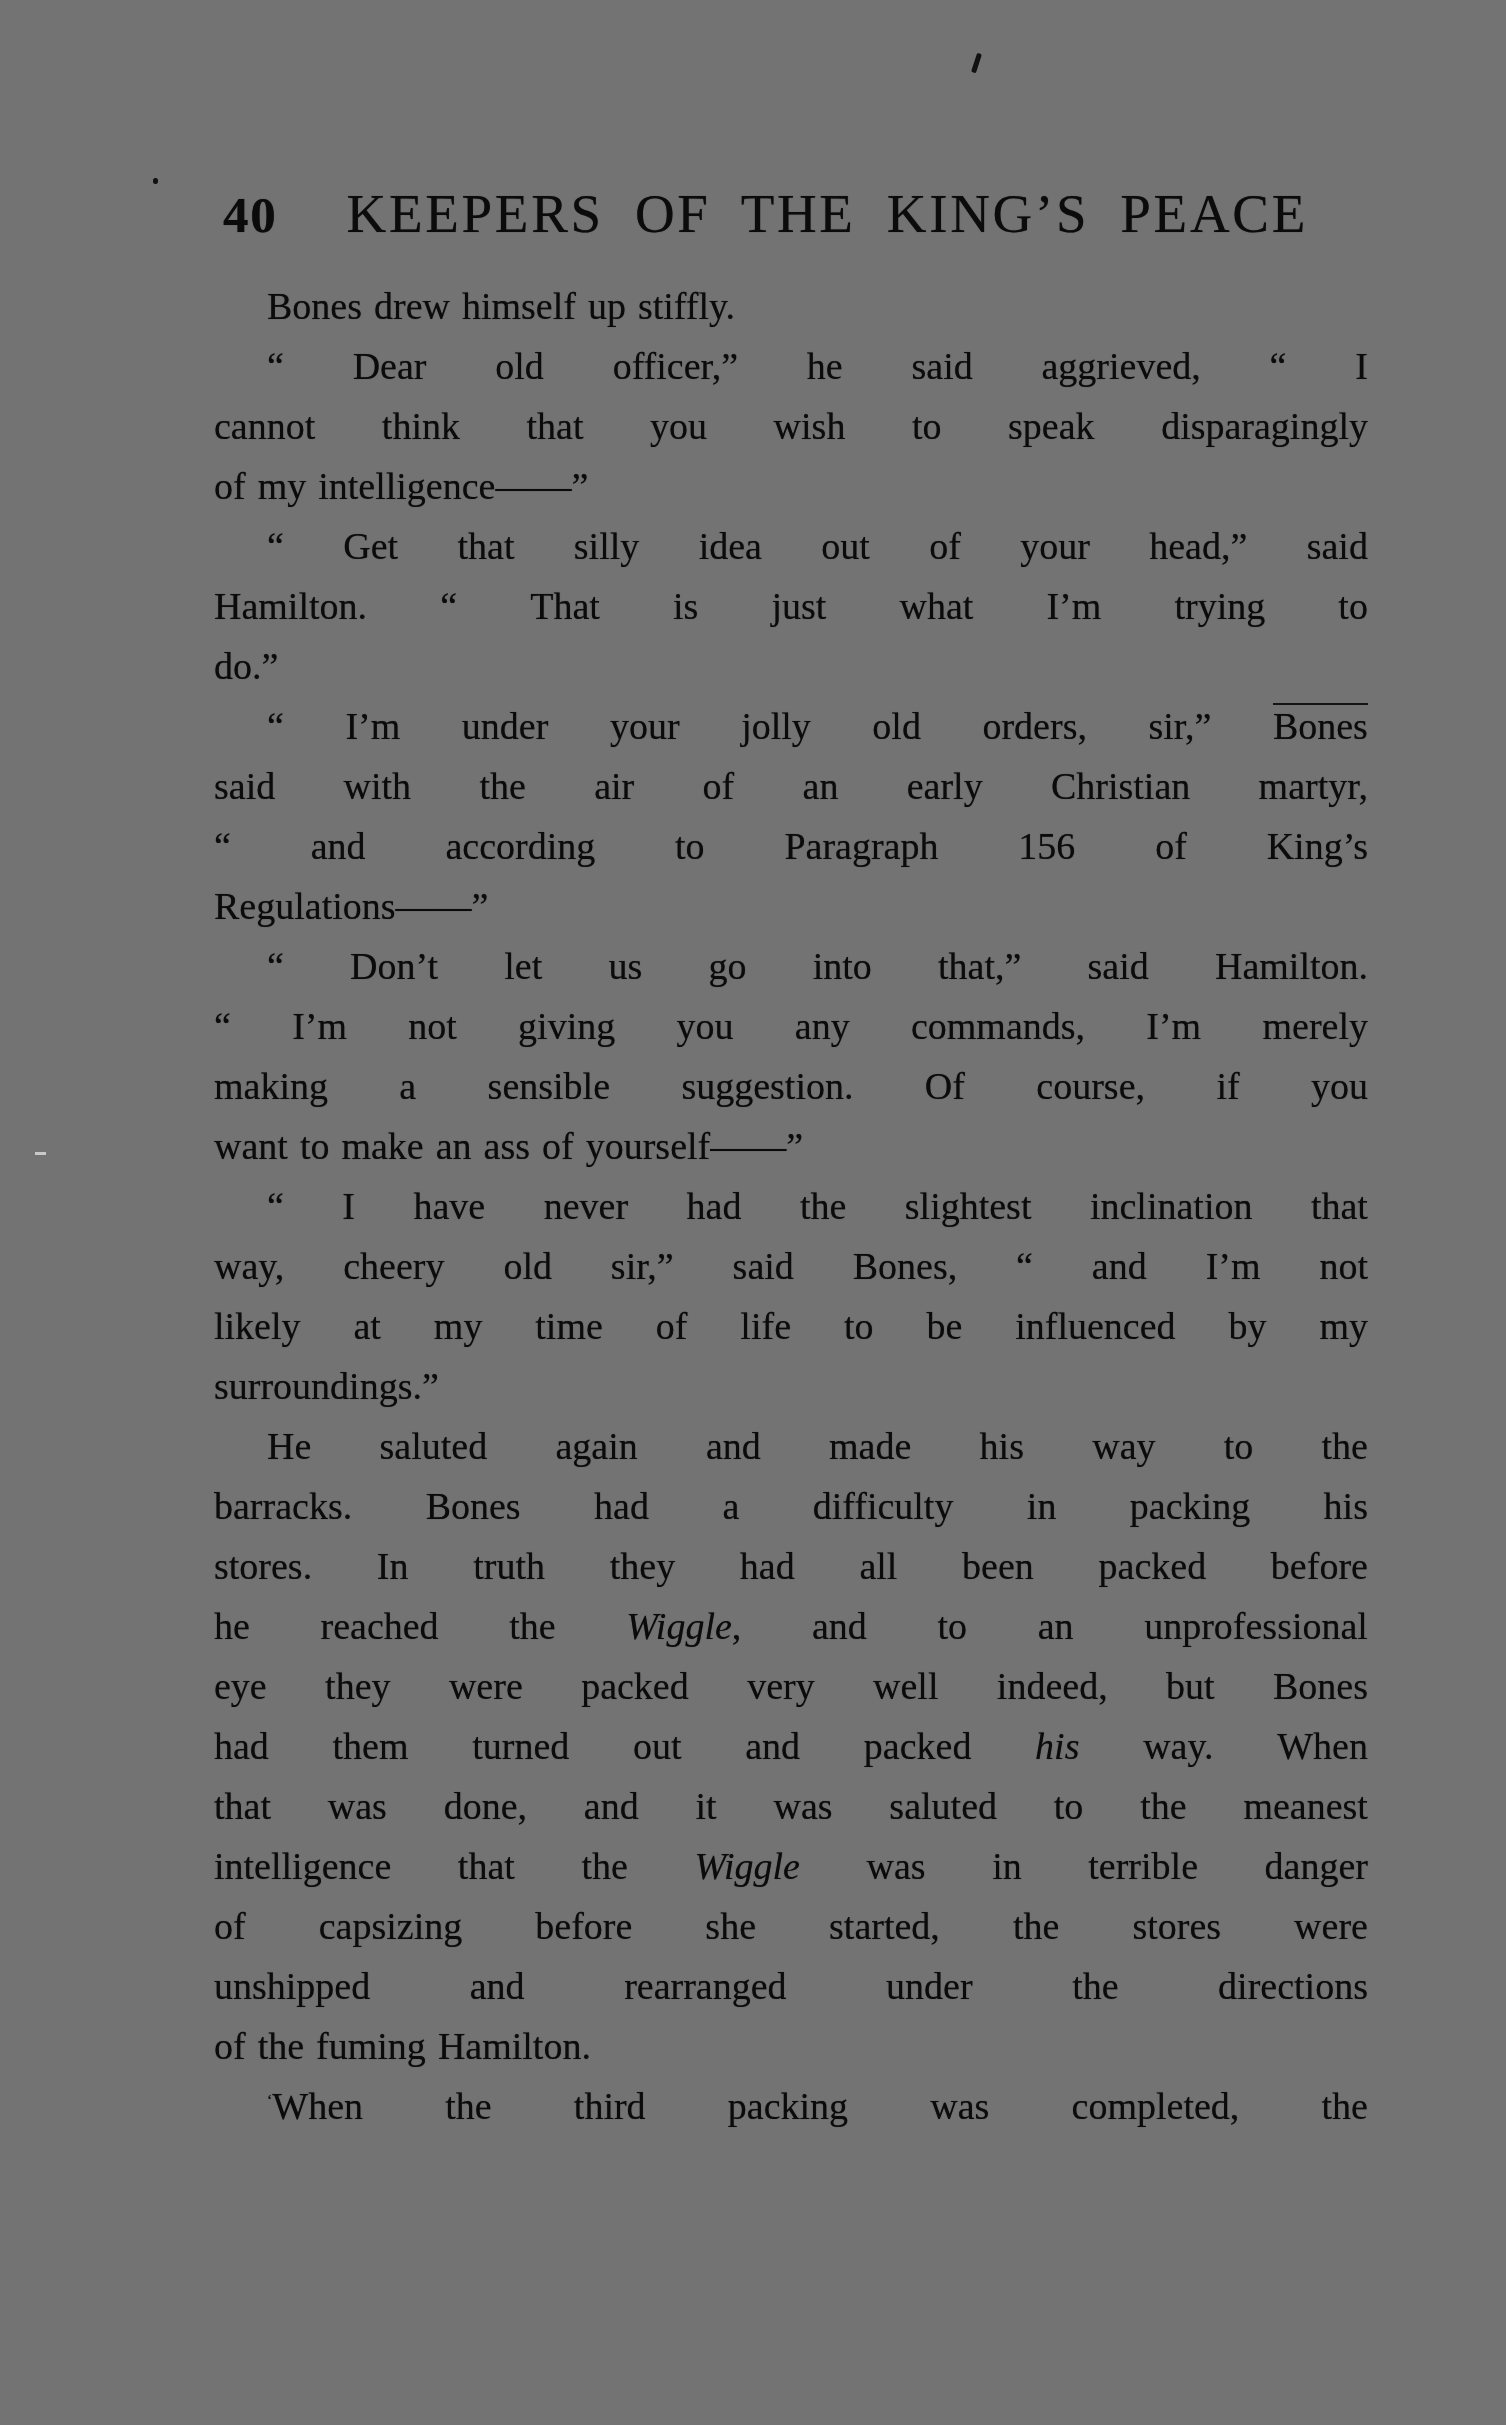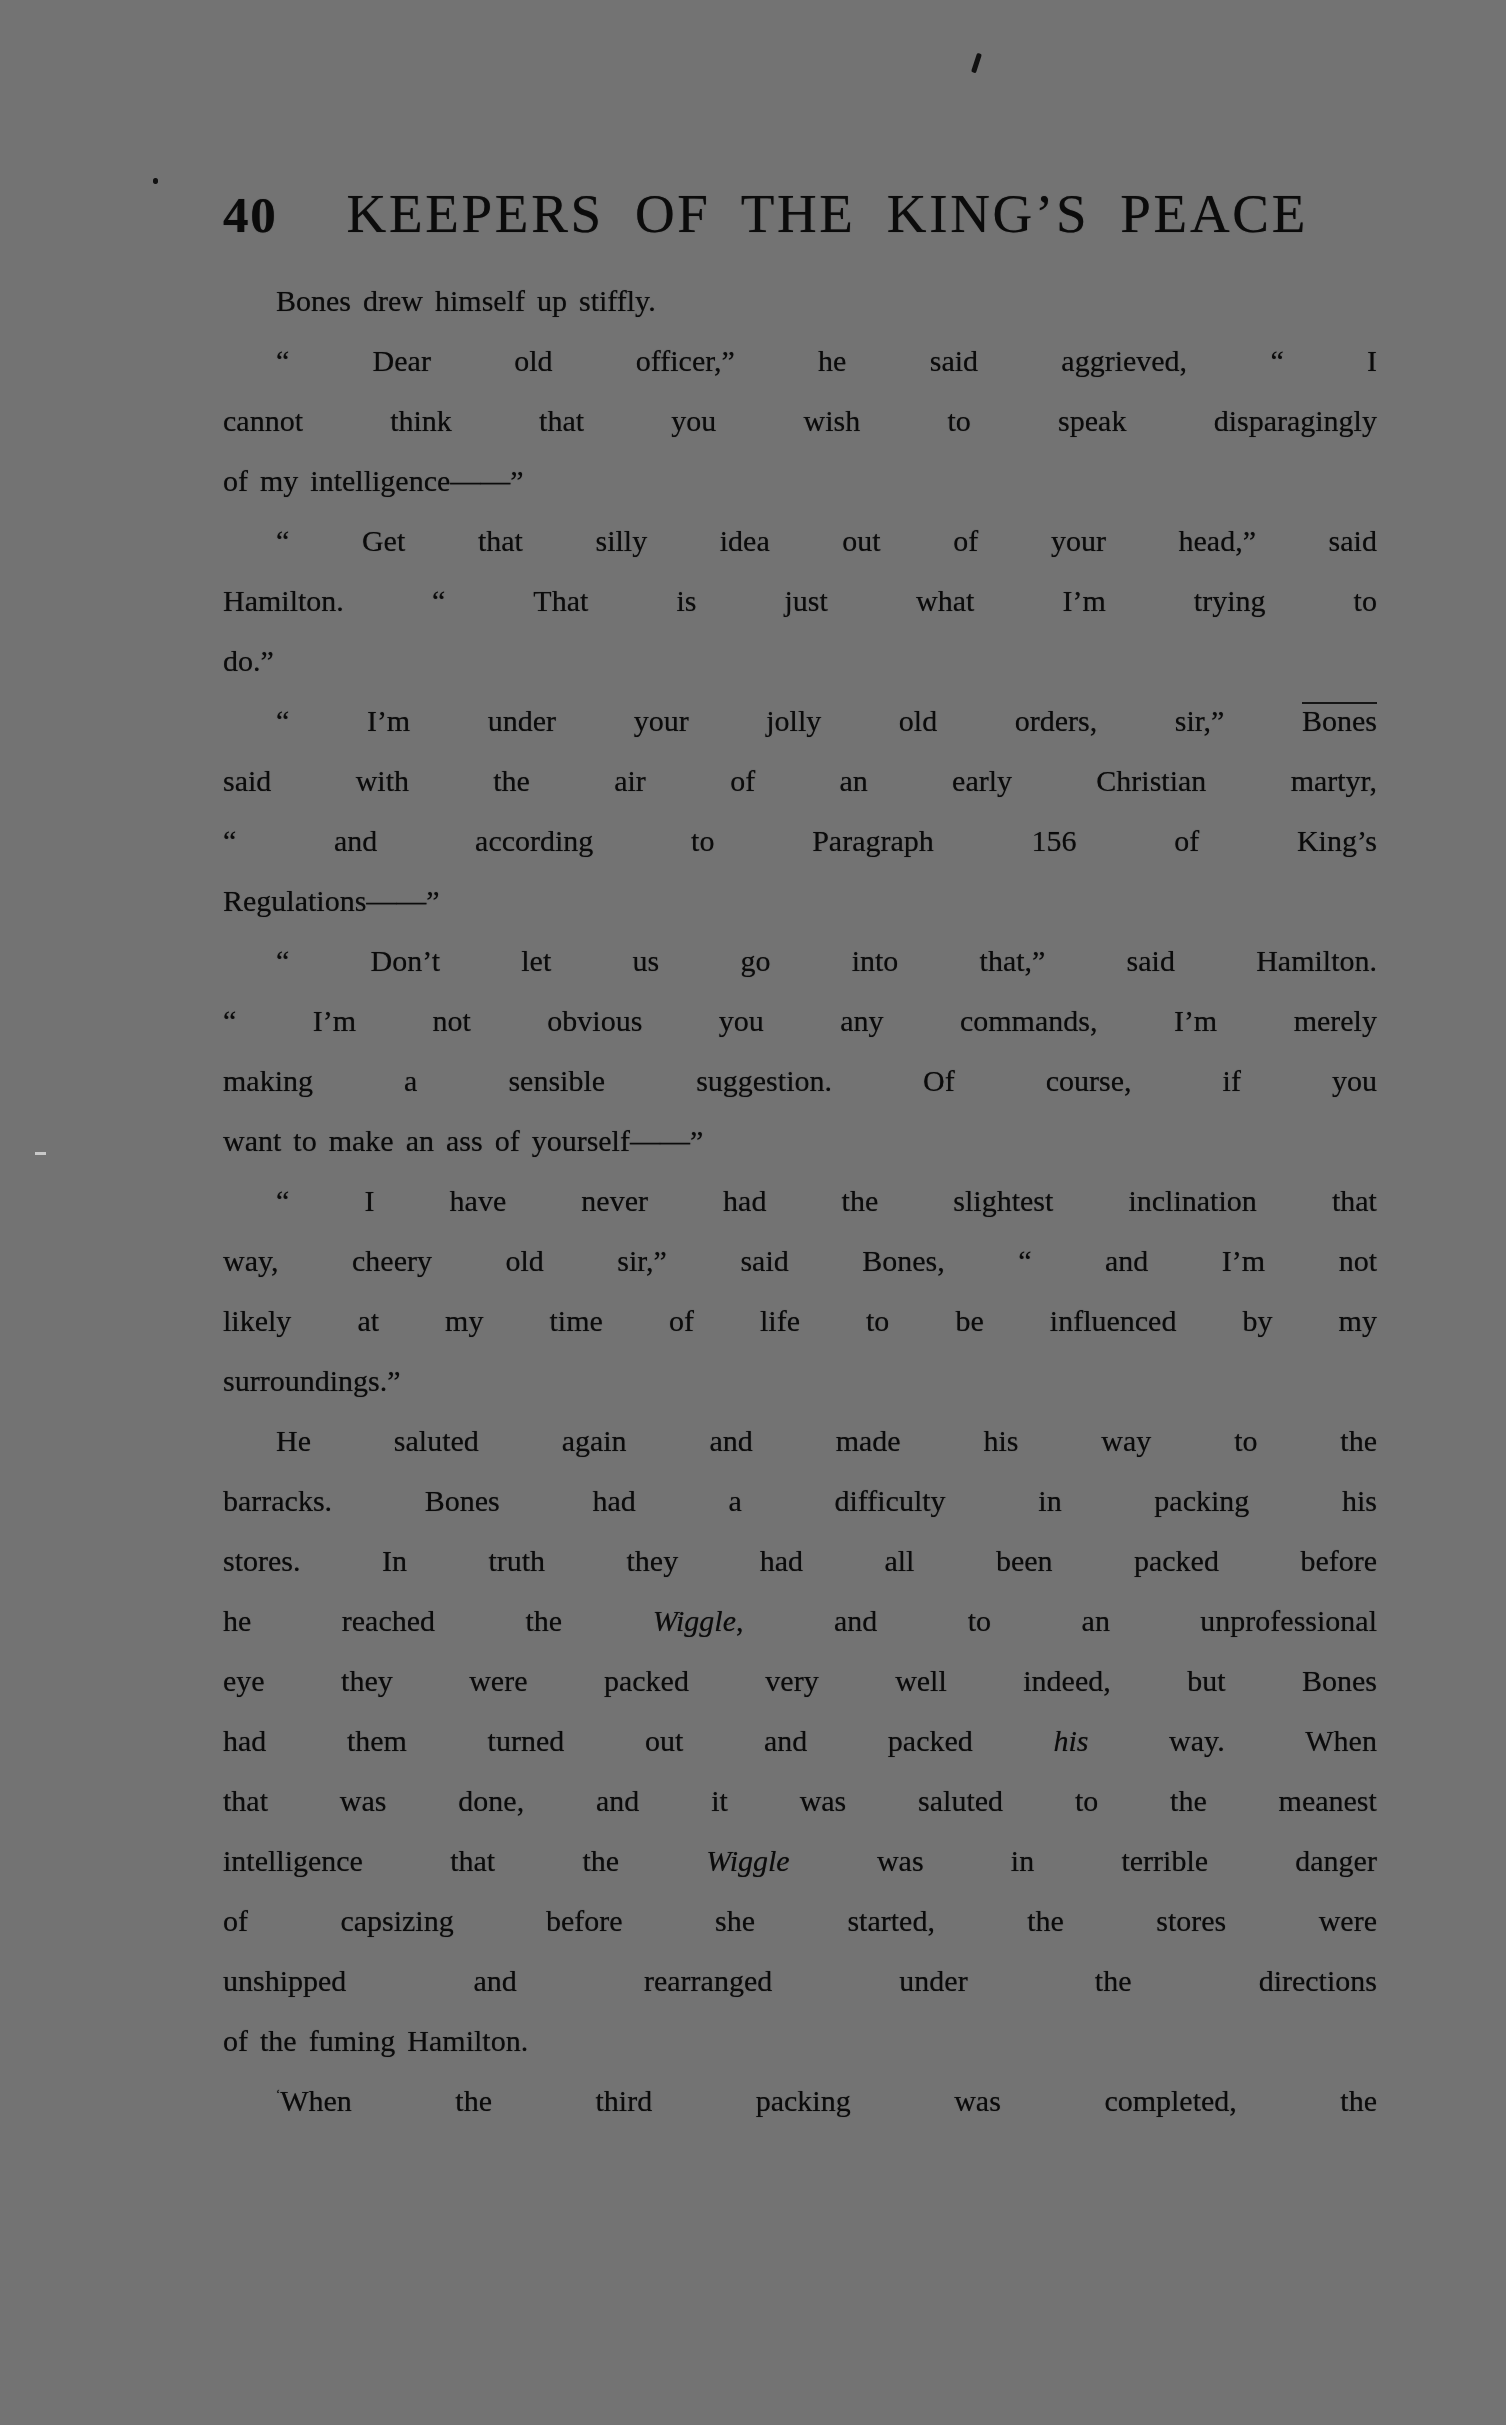--- a/index.html
+++ b/index.html
@@ -14,22 +14,22 @@
   }
   
   .pagehead {
     position:absolute; left:223px; top:182px; width:1154px;
     display:flex; align-items:baseline;
   }
   .pagenum { font-size:51px; letter-spacing:1.8px; font-weight:bold; }
   .booktitle { font-size:55px; letter-spacing:2.7px; word-spacing:14.6px; margin:0 auto; white-space:nowrap; }
   
   .pagebody {
-    position:absolute; left:223px; top:284px; width:1154px;
-    font-size:30px;
+    position:absolute; left:214px; top:284px; width:1154px;
+    font-size:38px;
     text-align:right;
   }
   .line { height:60px; display:flex; align-items:baseline; }
   .line.just { justify-content:space-between; }
   .line.left { justify-content:flex-start; gap:12px; }
   .line.ind  { padding-left:53px; }
   .w  { white-space:pre; }
   .it { font-style:italic; }
   .ov { border-top:2.7px solid #151515; }
   .art { font-size:0.42em; vertical-align:12.7px; letter-spacing:0; }
@@ -156,21 +156,21 @@
         <span class="w"><span>go</span></span>
         <span class="w"><span>into</span></span>
         <span class="w"><span>that,”</span></span>
         <span class="w"><span>said</span></span>
         <span class="w"><span>Hamilton.</span></span>
       </div>
       <div class="line just">
         <span class="w"><span>“</span></span>
         <span class="w"><span>I’m</span></span>
         <span class="w"><span>not</span></span>
-        <span class="w"><span>obvious</span></span>
+        <span class="w"><span>giving</span></span>
         <span class="w"><span>you</span></span>
         <span class="w"><span>any</span></span>
         <span class="w"><span>commands,</span></span>
         <span class="w"><span>I’m</span></span>
         <span class="w"><span>merely</span></span>
       </div>
       <div class="line just">
         <span class="w"><span>making</span></span>
         <span class="w"><span>a</span></span>
         <span class="w"><span>sensible</span></span>

